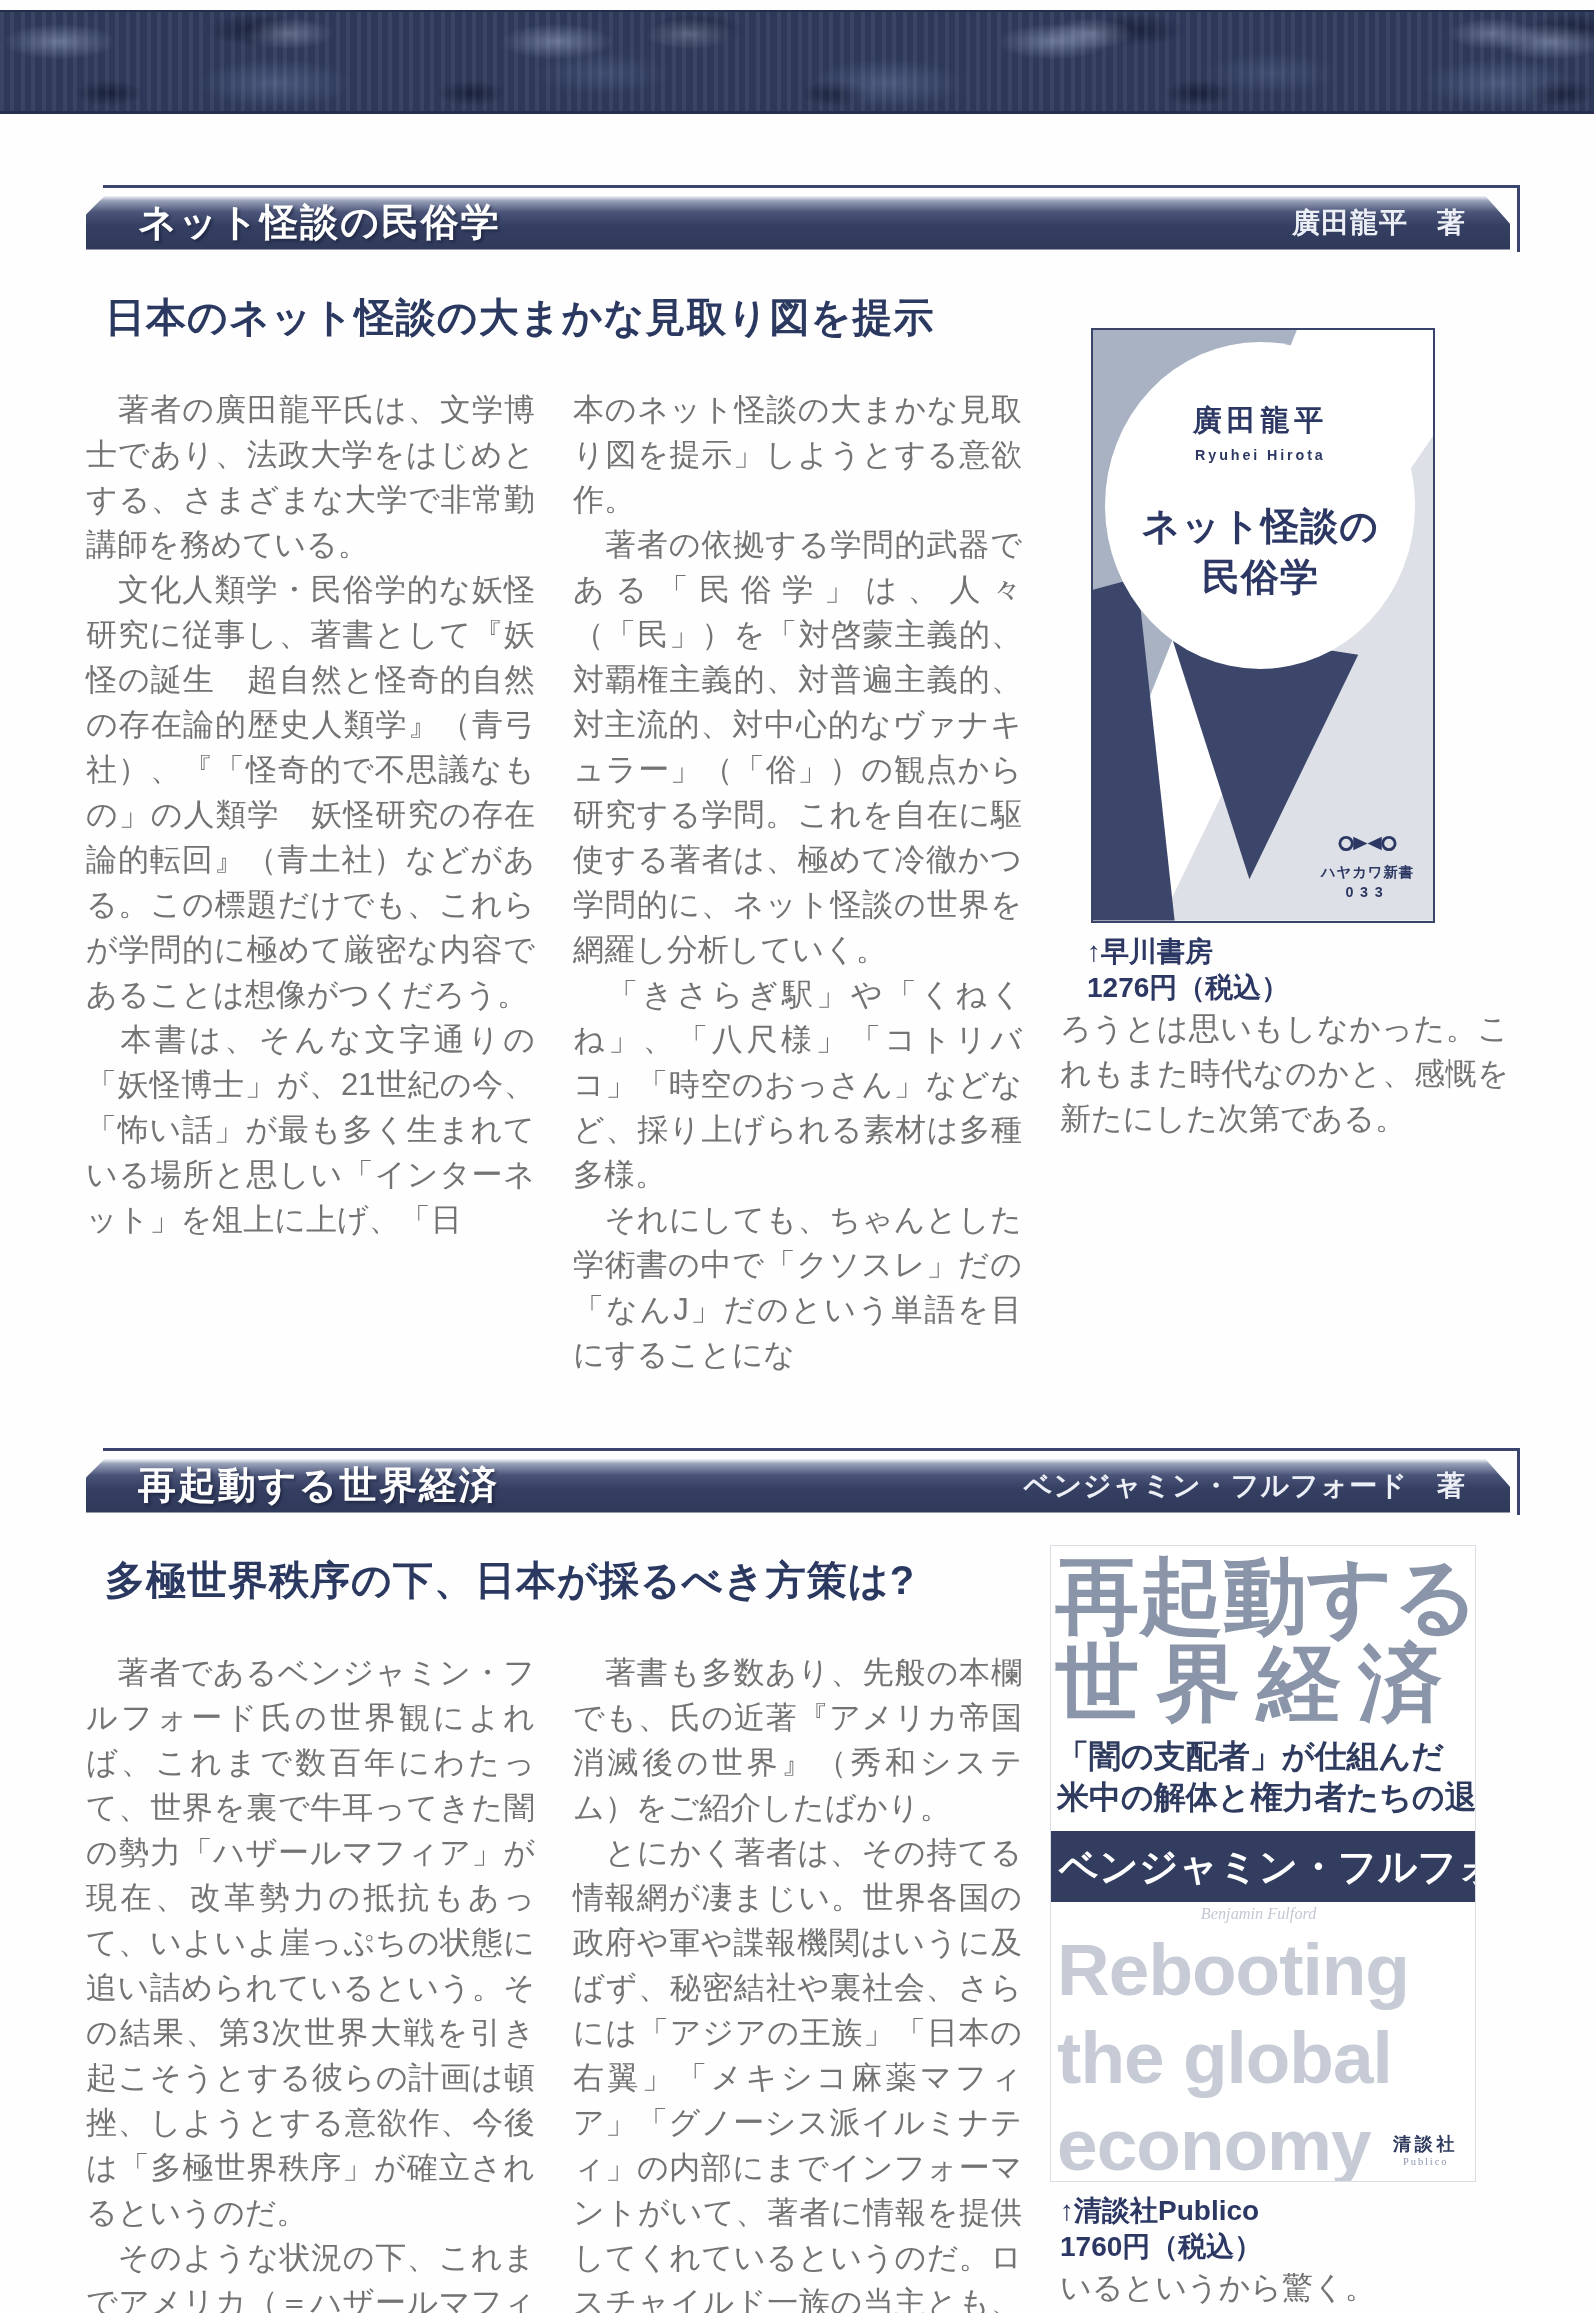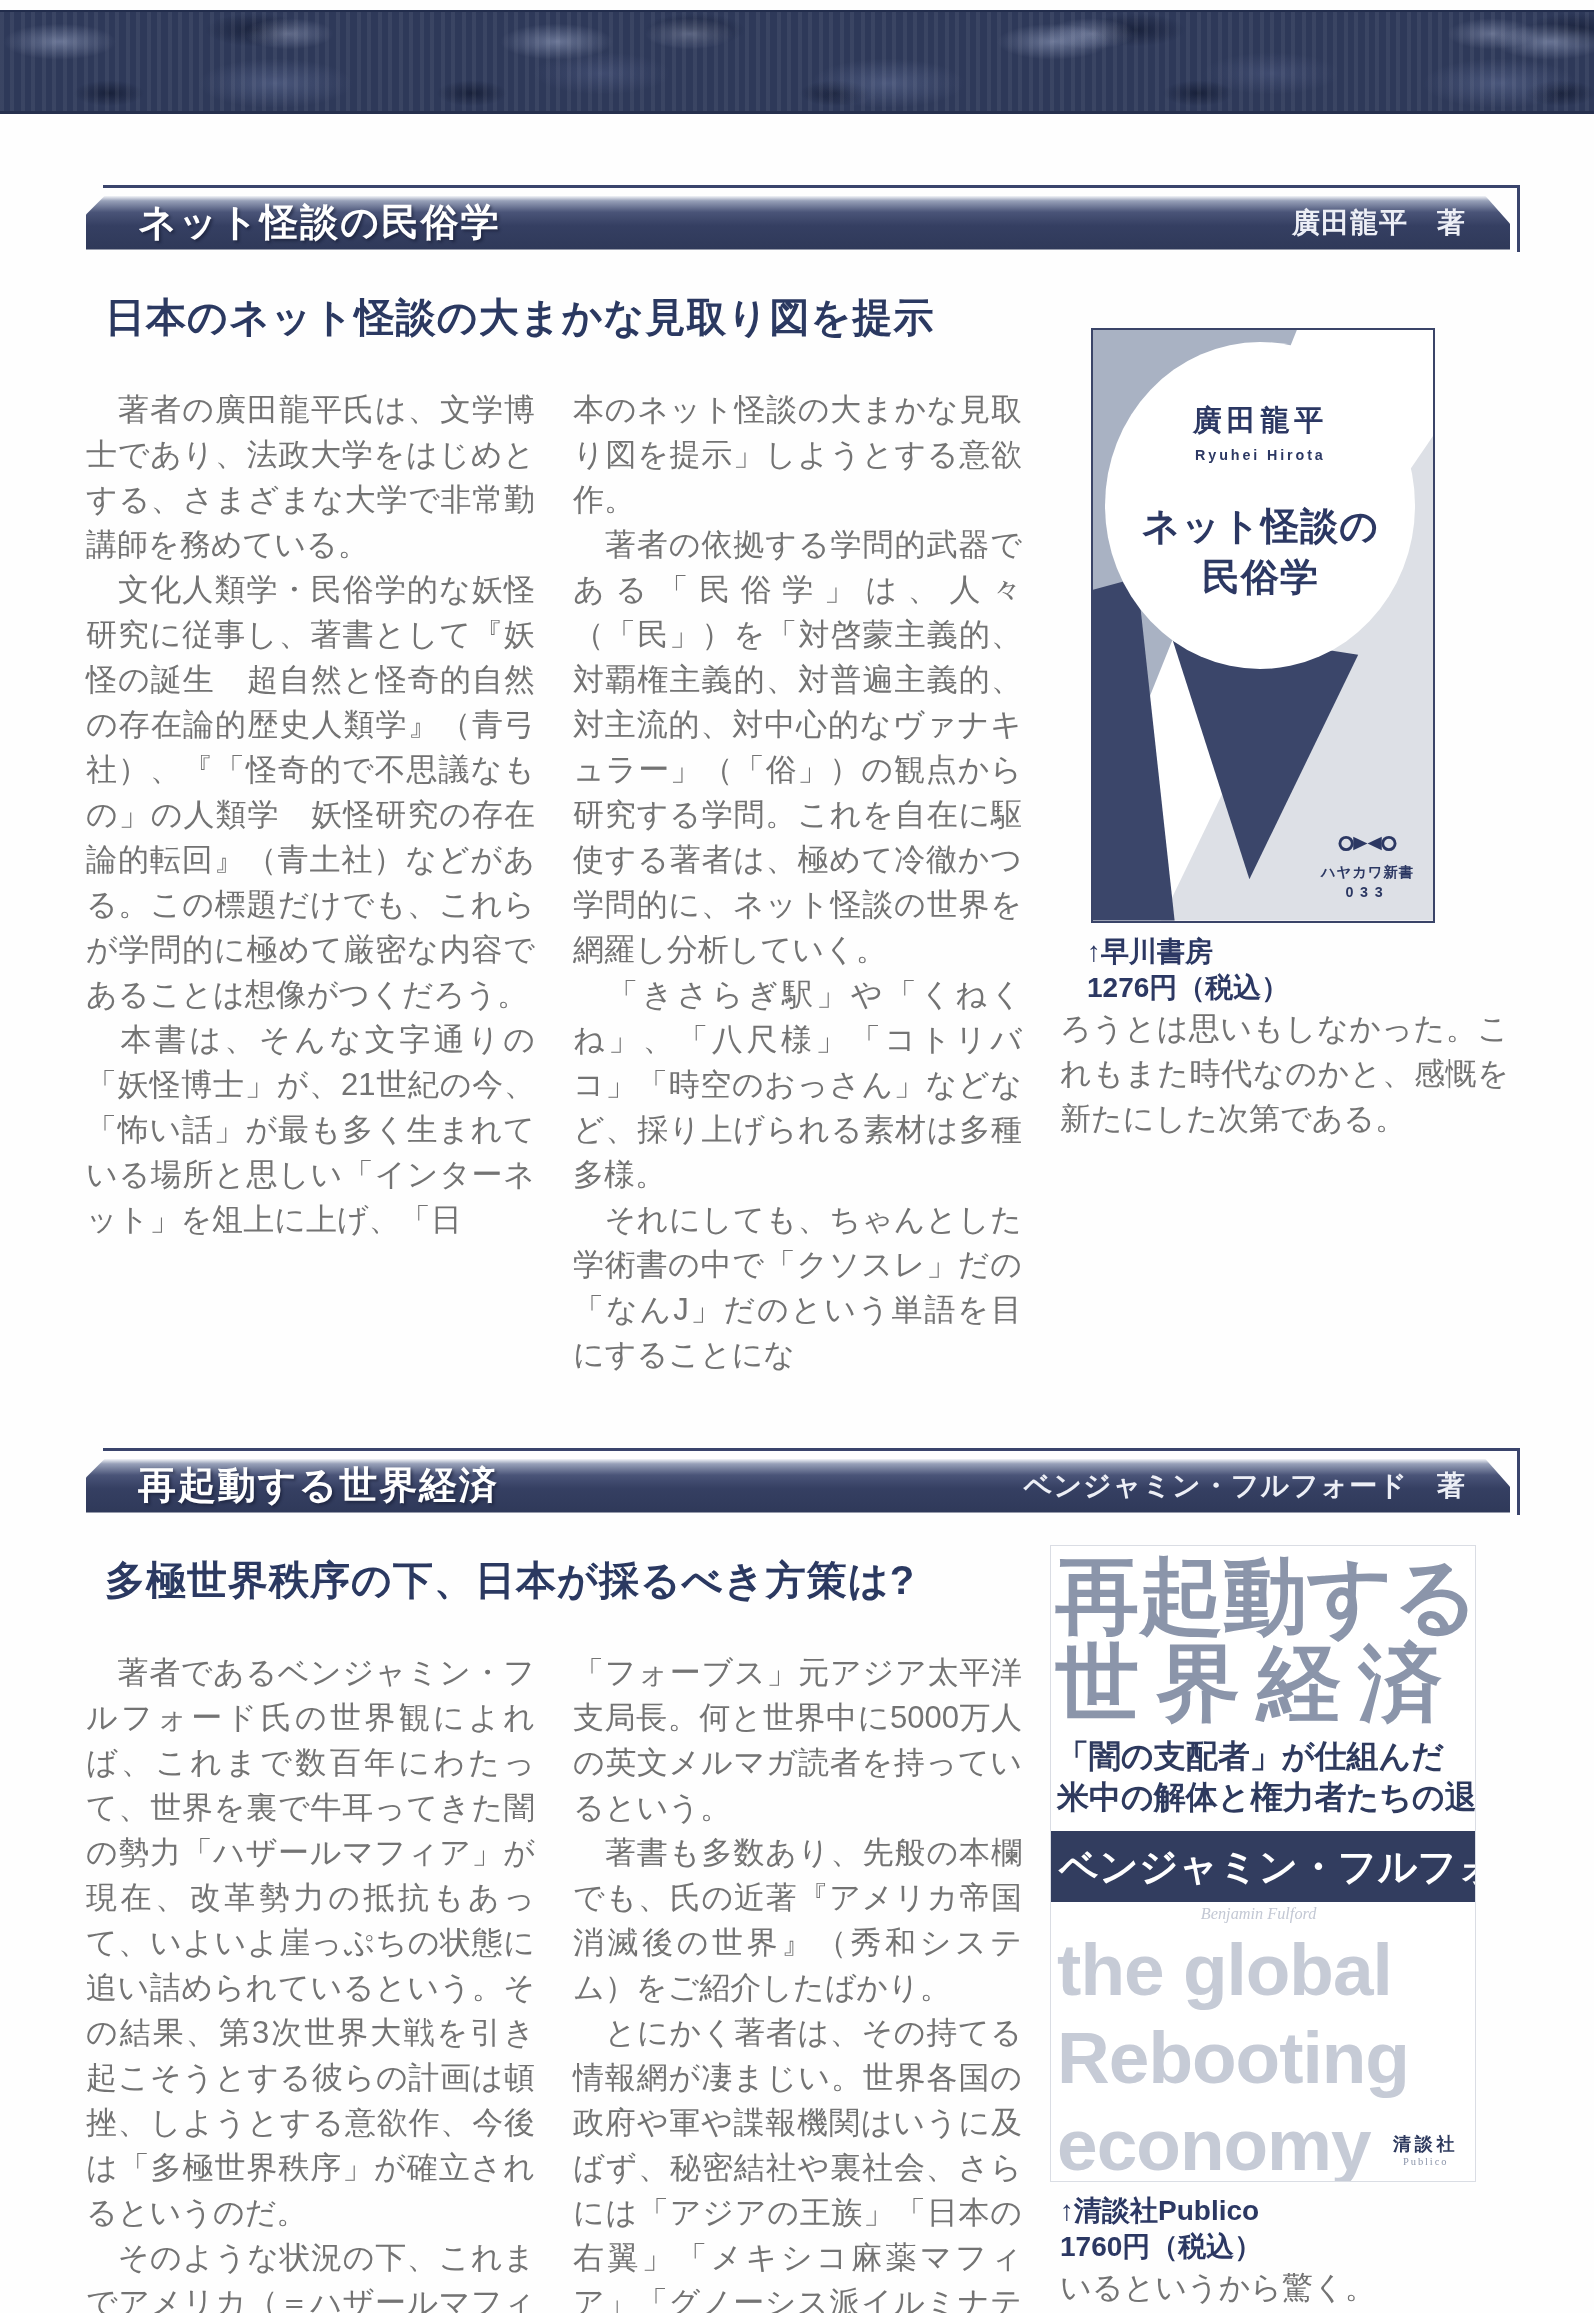--- a/index.html
+++ b/index.html
@@ -139,39 +139,38 @@
       </div>
     </div>
     <div class="subtitle">多極世界秩序の下、日本が採るべき方策は?</div>
     <div class="cols">
       <div class="col">
         <p class="body">　著者であるベンジャミン・フルフォード氏の世界観によれば、これまで数百年にわたって、世界を裏で牛耳ってきた闇の勢力「ハザールマフィア」が現在、改革勢力の抵抗もあって、いよいよ崖っぷちの状態に追い詰められているという。その結果、第3次世界大戦を引き起こそうとする彼らの計画は頓挫、しようとする意欲作、今後は「多極世界秩序」が確立されるというのだ。</p>
         <p class="body">　そのような状況の下、これまでアメリカ（＝ハザールマフィア）の半植民地状態にあった日本は、どのような方策を採るべきなのか？</p>
 
       </div>
       <div class="col">
-        <p class="body">「フォーブス」元アジア太平洋支局長。何と世界中に5000万人の英文メルマガ読者を持っているという。</p>
         <p class="body">　著書も多数あり、先般の本欄でも、氏の近著『アメリカ帝国消滅後の世界』（秀和システム）をご紹介したばかり。</p>
         <p class="body">　とにかく著者は、その持てる情報網が凄まじい。世界各国の政府や軍や諜報機関はいうに及ばず、秘密結社や裏社会、さらには「アジアの王族」「日本の右翼」「メキシコ麻薬マフィア」「グノーシス派イルミナティ」の内部にまでインフォーマントがいて、著者に情報を提供してくれているというのだ。ロスチャイルド一族の当主とも、連絡を取り合って</p>
       </div>
       <div class="col col-b2">
         <div class="book2">
           <div class="b2-kanji">
             <div>再起動する</div>
             <div class="b2-k2">世界経済</div>
           </div>
           <div class="b2-tag">
             <div>「闇の支配者」が仕組んだ</div>
             <div>米中の解体と権力者たちの退場</div>
           </div>
           <div class="b2-band">ベンジャミン・フルフォード</div>
           <div class="b2-script">Benjamin Fulford</div>
           <div class="b2-en">
+            <div>Rebooting</div>
             <div>the global</div>
-            <div>Rebooting</div>
             <div>economy</div>
           </div>
           <div class="b2-pub">
             <div>清談社</div>
             <div class="b2-pub-sub">Publico</div>
           </div>
         </div>
         <div class="cap">
           <div>↑清談社Publico</div>
           <div>1760円（税込）</div>

